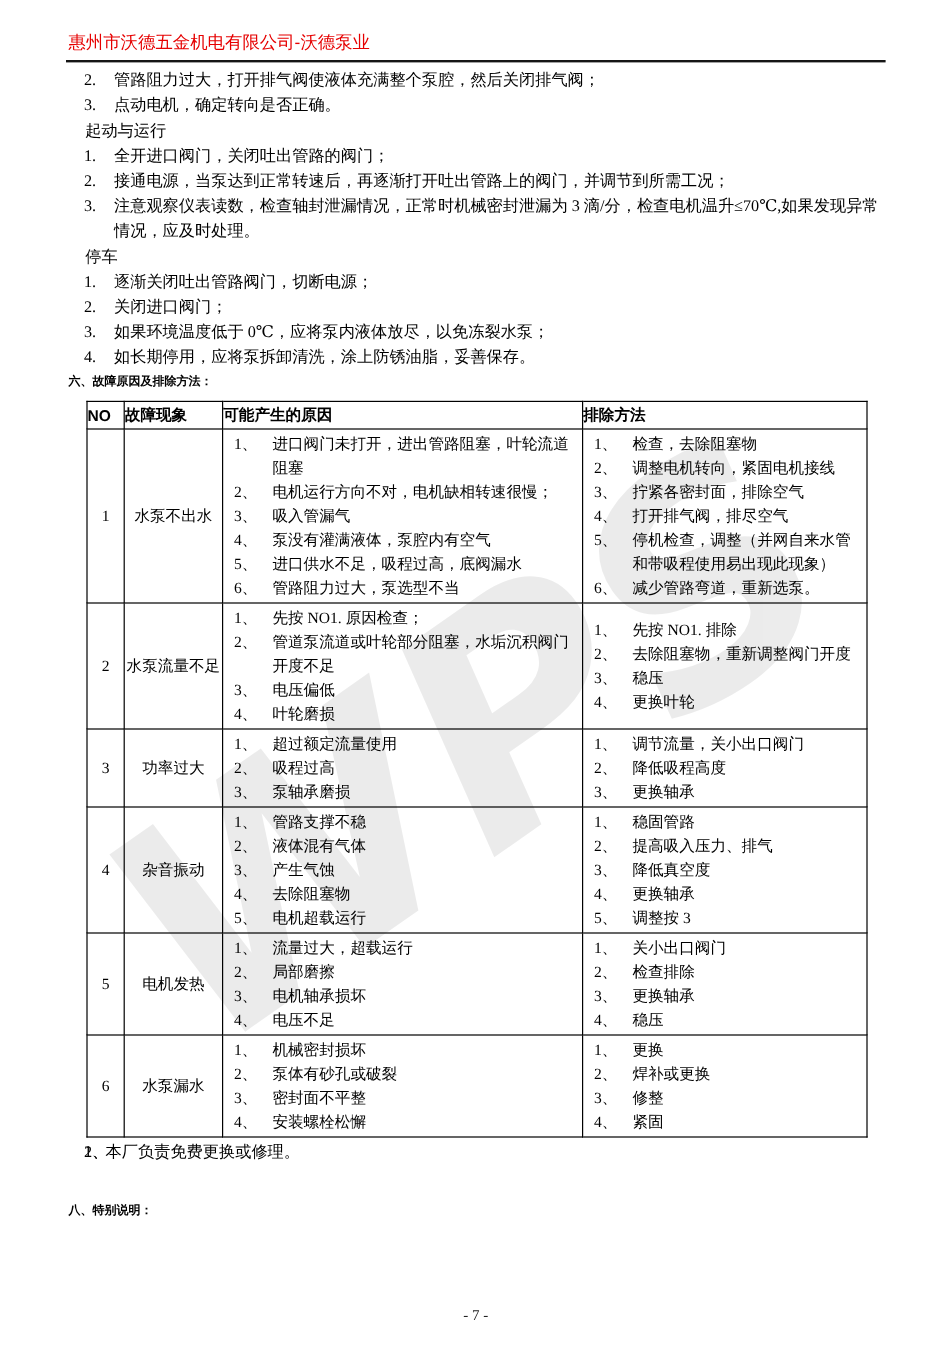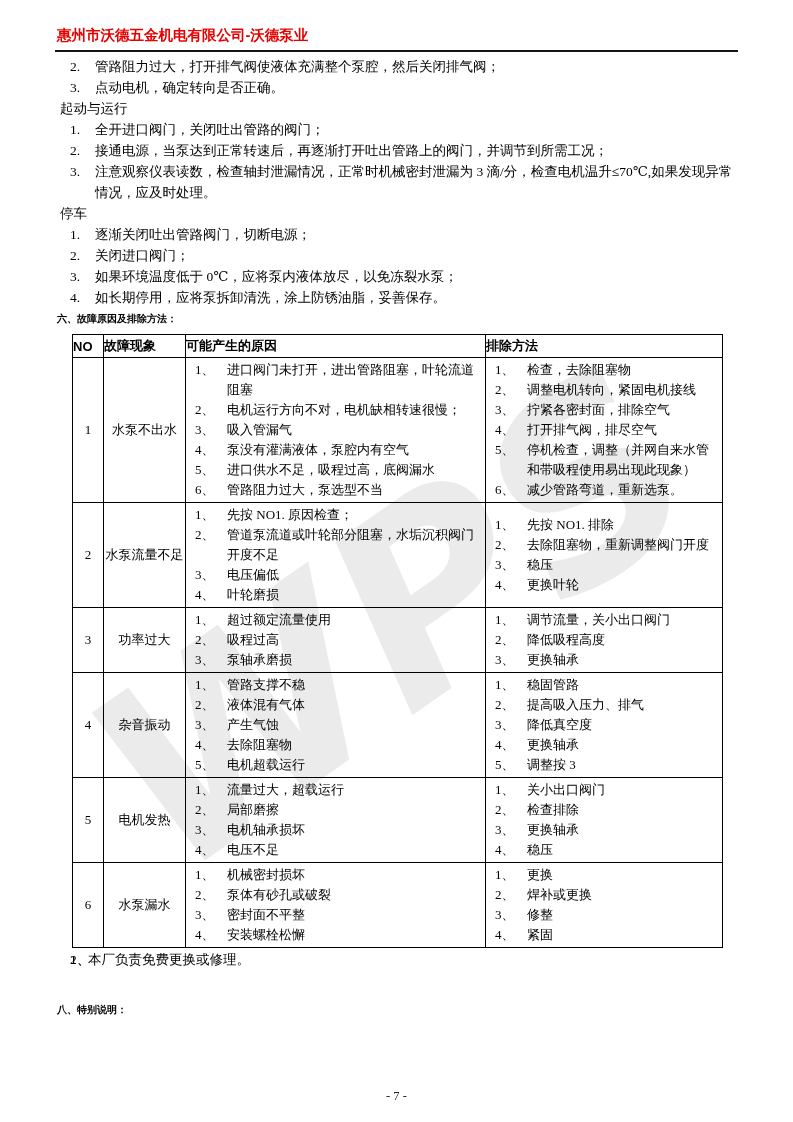--- a/index.html
+++ b/index.html
@@ -9,29 +9,29 @@
     font-family:"Liberation Serif","DejaVu Serif",serif; color:#000;
     overflow:hidden; margin:0 auto;
   }
   .watermark {
     position:absolute; top:455px; left:20px; width:750px; text-align:center;
     font-family:"DejaVu Sans",sans-serif; font-weight:bold; font-style:italic;
     font-size:255px; line-height:330px; letter-spacing:2px;
     color:#000; opacity:0.075; transform:rotate(-35deg); pointer-events:none; z-index:0;
   }
   .company-header {
-    position:absolute; left:57px; top:26px; font-size:14.5px; font-weight:bold;
+    position:absolute; left:57px; top:26px; font-size:14.5px; font-weight:normal;
     color:var(--header-red); font-family:"Liberation Sans","DejaVu Sans",sans-serif; z-index:2;
   }
   .header-rule { position:absolute; left:55px; top:50px; width:683px; border-top:2.2px solid #151515; z-index:2; }
   .content { position:absolute; left:57px; top:56px; width:681px; font-size:13.5px; z-index:1; }
 
   .li { position:relative; padding-left:38px; line-height:21px; }
   .li .n { position:absolute; left:13px; }
-  .subhead { margin-left:3px; line-height:21px; }
+  .subhead { margin-left:14px; line-height:21px; }
 
   .h-bold {
     font-weight:bold; font-size:10px; line-height:20px;
     font-family:"Liberation Sans","DejaVu Sans",sans-serif;
   }
   .h6 { margin-top:1px; margin-bottom:5px; }
 
   table.fault {
     border-collapse:collapse; table-layout:fixed; width:650px; margin-left:15px;
     font-size:13px; border:1.8px solid #000;

